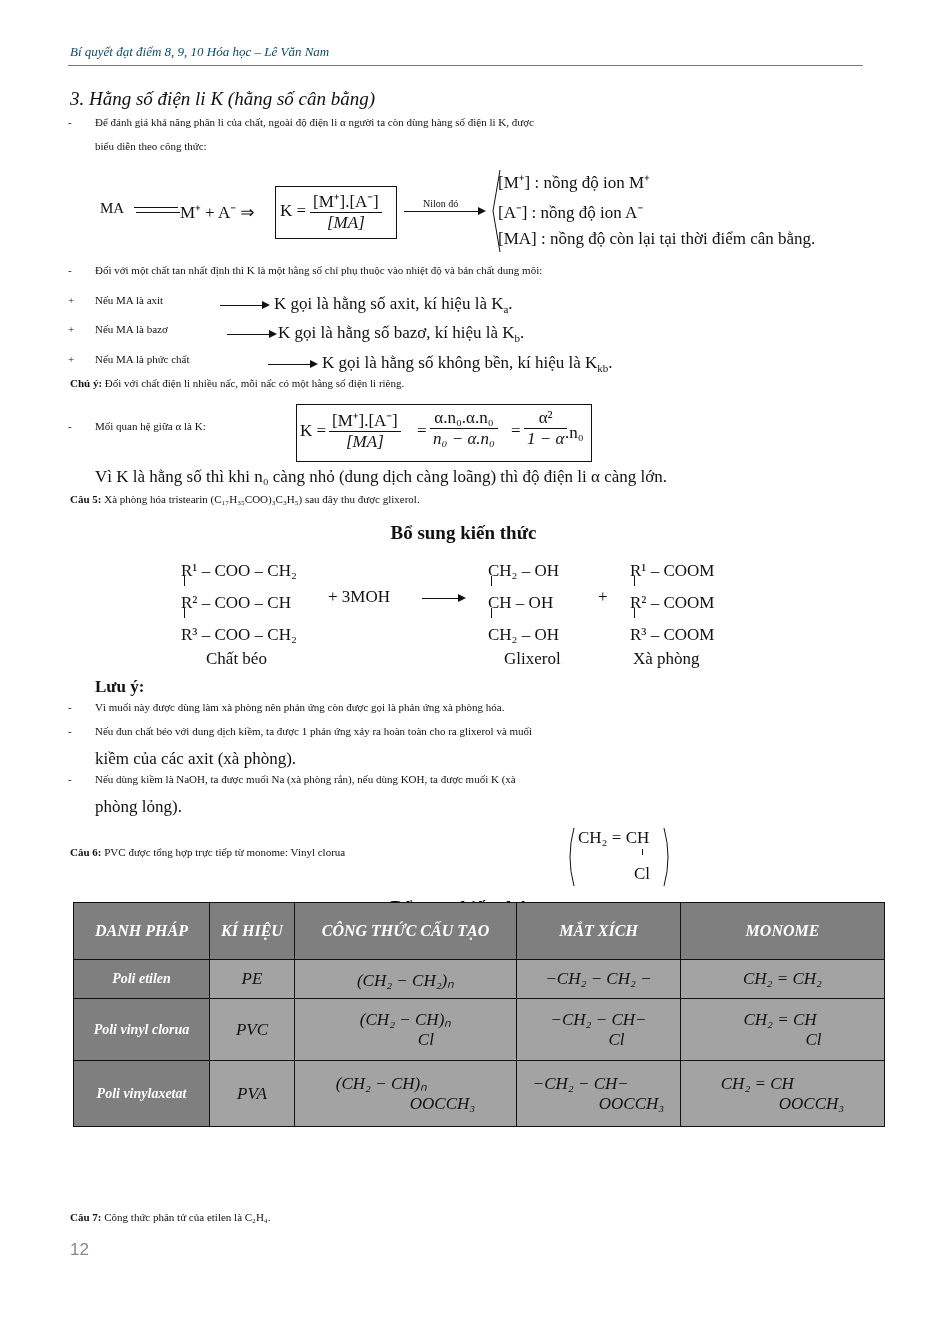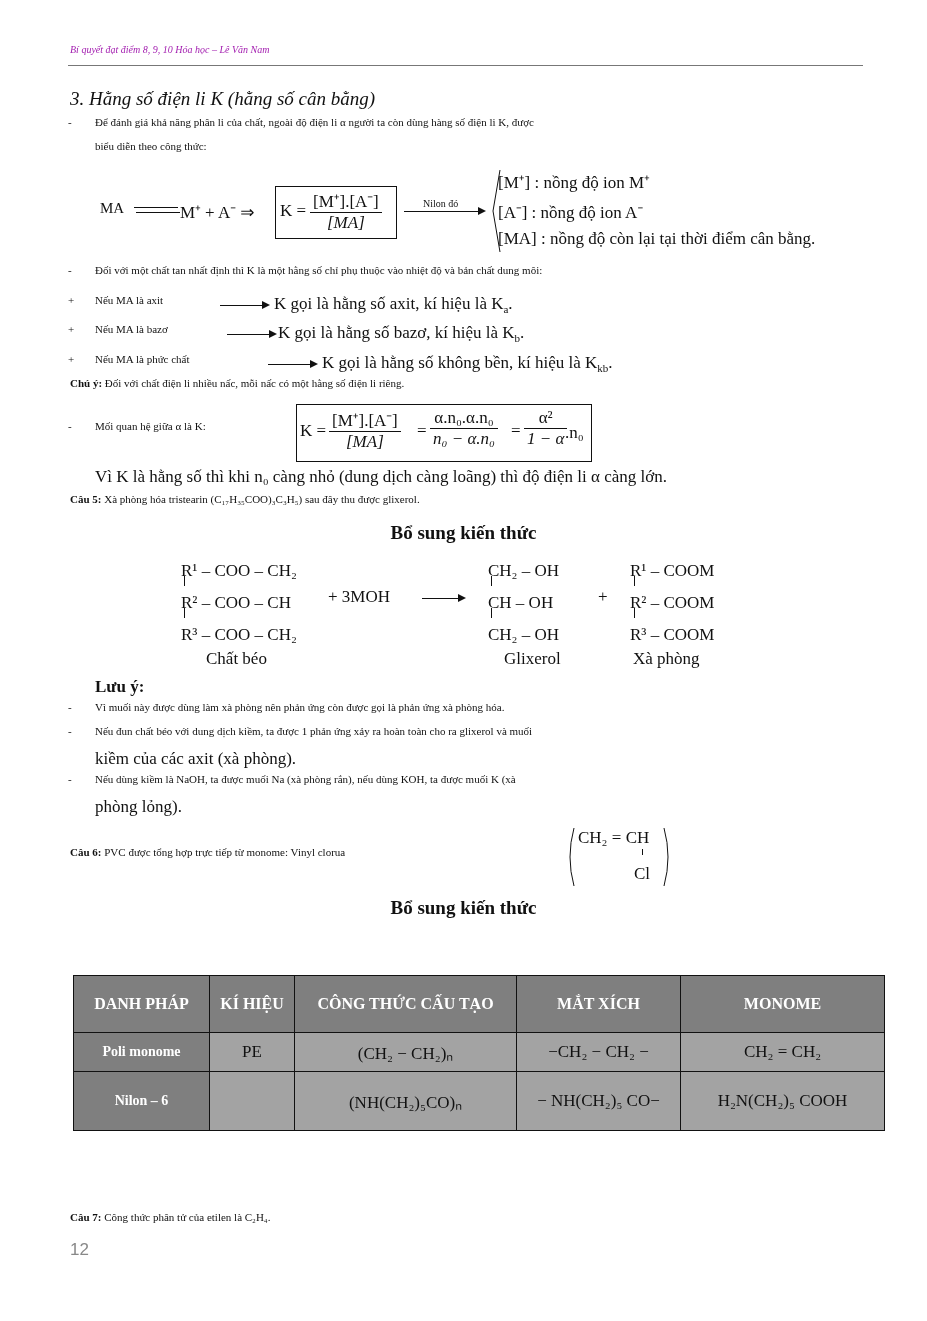--- a/index.html
+++ b/index.html
@@ -1,38 +1,38 @@
 <!DOCTYPE html>
 <html><head>
 <meta charset="utf-8">
 <style>
   html, body { margin: 0; padding: 0; background: #ffffff; }
   body { width: 927px; height: 1321px; position: relative; overflow: hidden;
          font-family: "Liberation Serif", serif; color: #111; font-size: 17px; }
   .abs { position: absolute; white-space: nowrap; }
-  .header { left: 70px; top: 44px; font-style: italic; color: #a21caf; font-size: 10px; }
+  .header { left: 70px; top: 44px; font-style: italic; color: #0c4a6e; font-size: 13px; }
   .header-rule { position: absolute; left: 68px; top: 65px; width: 795px; height: 1px; background: #777; }
   .h3 { left: 70px; top: 88px; font-style: italic; font-size: 19px; }
   .line { left: 70px; font-size: 11px; }
   .ind { left: 95px; }
   .dash { position: absolute; left: 68px; }
   .b { font-weight: bold; }
   .i { }
   sub, sup { font-size: 11px; line-height: 0; }
   .boxf { position: absolute; border: 1px solid #111; }
   .frac { display: inline-block; vertical-align: middle; text-align: center; }
   .frac .num { display: block; border-bottom: 1px solid #111; padding: 0 3px; }
   .frac .den { display: block; padding: 0 3px; font-style: italic; }
   .center-title { left: 0; width: 927px; text-align: center; font-weight: bold; font-size: 19px; }
   .small { font-size: 10px; }
   .arrow-line { position: absolute; height: 1px; background: #111; }
   .arrow-head { position: absolute; width: 0; height: 0; border-top: 4px solid transparent;
                 border-bottom: 4px solid transparent; border-left: 8px solid #111; }
   .vbar { position: absolute; width: 1px; background: #111; }
-  table.poly { position: absolute; left: 73px; top: 975px; width: 812px; border-collapse: collapse; }
+  table.poly { position: absolute; left: 73px; top: 902px; width: 812px; border-collapse: collapse; font-style: italic; }
   table.poly th, table.poly td { border: 1.5px solid #111; text-align: center; vertical-align: middle;
                  font-size: 17px; padding: 2px 4px; }
   table.poly th { background: #7f7f7f; color: #fff; height: 52px; font-weight: bold; font-size: 16px; }
   table.poly td { background: #a3a3a3; }
   table.poly td.name { background: #7f7f7f; color: #fff; font-weight: bold; font-size: 14px; }
   .pg { left: 70px; top: 1240px; color: #888; font-size: 17px; font-family: "Liberation Sans", sans-serif; }
   .struct { display: inline-block; text-align: left; line-height: 20px; }
 </style>
 </head>
 <body>
@@ -189,31 +189,38 @@
     <tr>
       <th style="width:127px">DANH PHÁP</th>
       <th style="width:76px">KÍ HIỆU</th>
       <th style="width:213px">CÔNG THỨC CẤU TẠO</th>
       <th style="width:155px">MẮT XÍCH</th>
       <th>MONOME</th>
     </tr>
   </thead>
   <tbody>
     <tr style="height:39px">
-      <td class="name">Poli monome</td>
+      <td class="name">Poli etilen</td>
       <td>PE</td>
       <td>(CH₂ − CH₂)ₙ</td>
       <td>−CH₂ − CH₂ −</td>
       <td>CH₂ = CH₂</td>
     </tr>
-    <tr style="height:59px">
-      <td class="name">Nilon – 6</td>
-      <td></td>
-      <td>(NH(CH₂)₅CO)ₙ</td>
-      <td>− NH(CH₂)₅ CO−</td>
-      <td>H₂N(CH₂)₅ COOH</td>
+    <tr style="height:62px">
+      <td class="name">Poli vinyl clorua</td>
+      <td>PVC</td>
+      <td><span class="struct"><div>(CH₂ − CH)ₙ</div><div style="padding-left:58px">Cl</div></span></td>
+      <td><span class="struct"><div>−CH₂ − CH−</div><div style="padding-left:58px">Cl</div></span></td>
+      <td><span class="struct"><div>CH₂ = CH</div><div style="padding-left:62px">Cl</div></span></td>
+    </tr>
+    <tr style="height:66px">
+      <td class="name">Poli vinylaxetat</td>
+      <td>PVA</td>
+      <td><span class="struct"><div>(CH₂ − CH)ₙ</div><div style="padding-left:74px">OOCCH₃</div></span></td>
+      <td><span class="struct"><div>−CH₂ − CH−</div><div style="padding-left:66px">OOCCH₃</div></span></td>
+      <td><span class="struct"><div>CH₂ = CH</div><div style="padding-left:58px">OOCCH₃</div></span></td>
     </tr>
   </tbody>
 </table>
 
 <div class="abs line" style="top:1211px"><span class="b">Câu 7:</span><span> Công thức phân tử của etilen là C₂H₄.</span></div>
 
 <div class="abs pg">12</div>
 
 </body></html>

